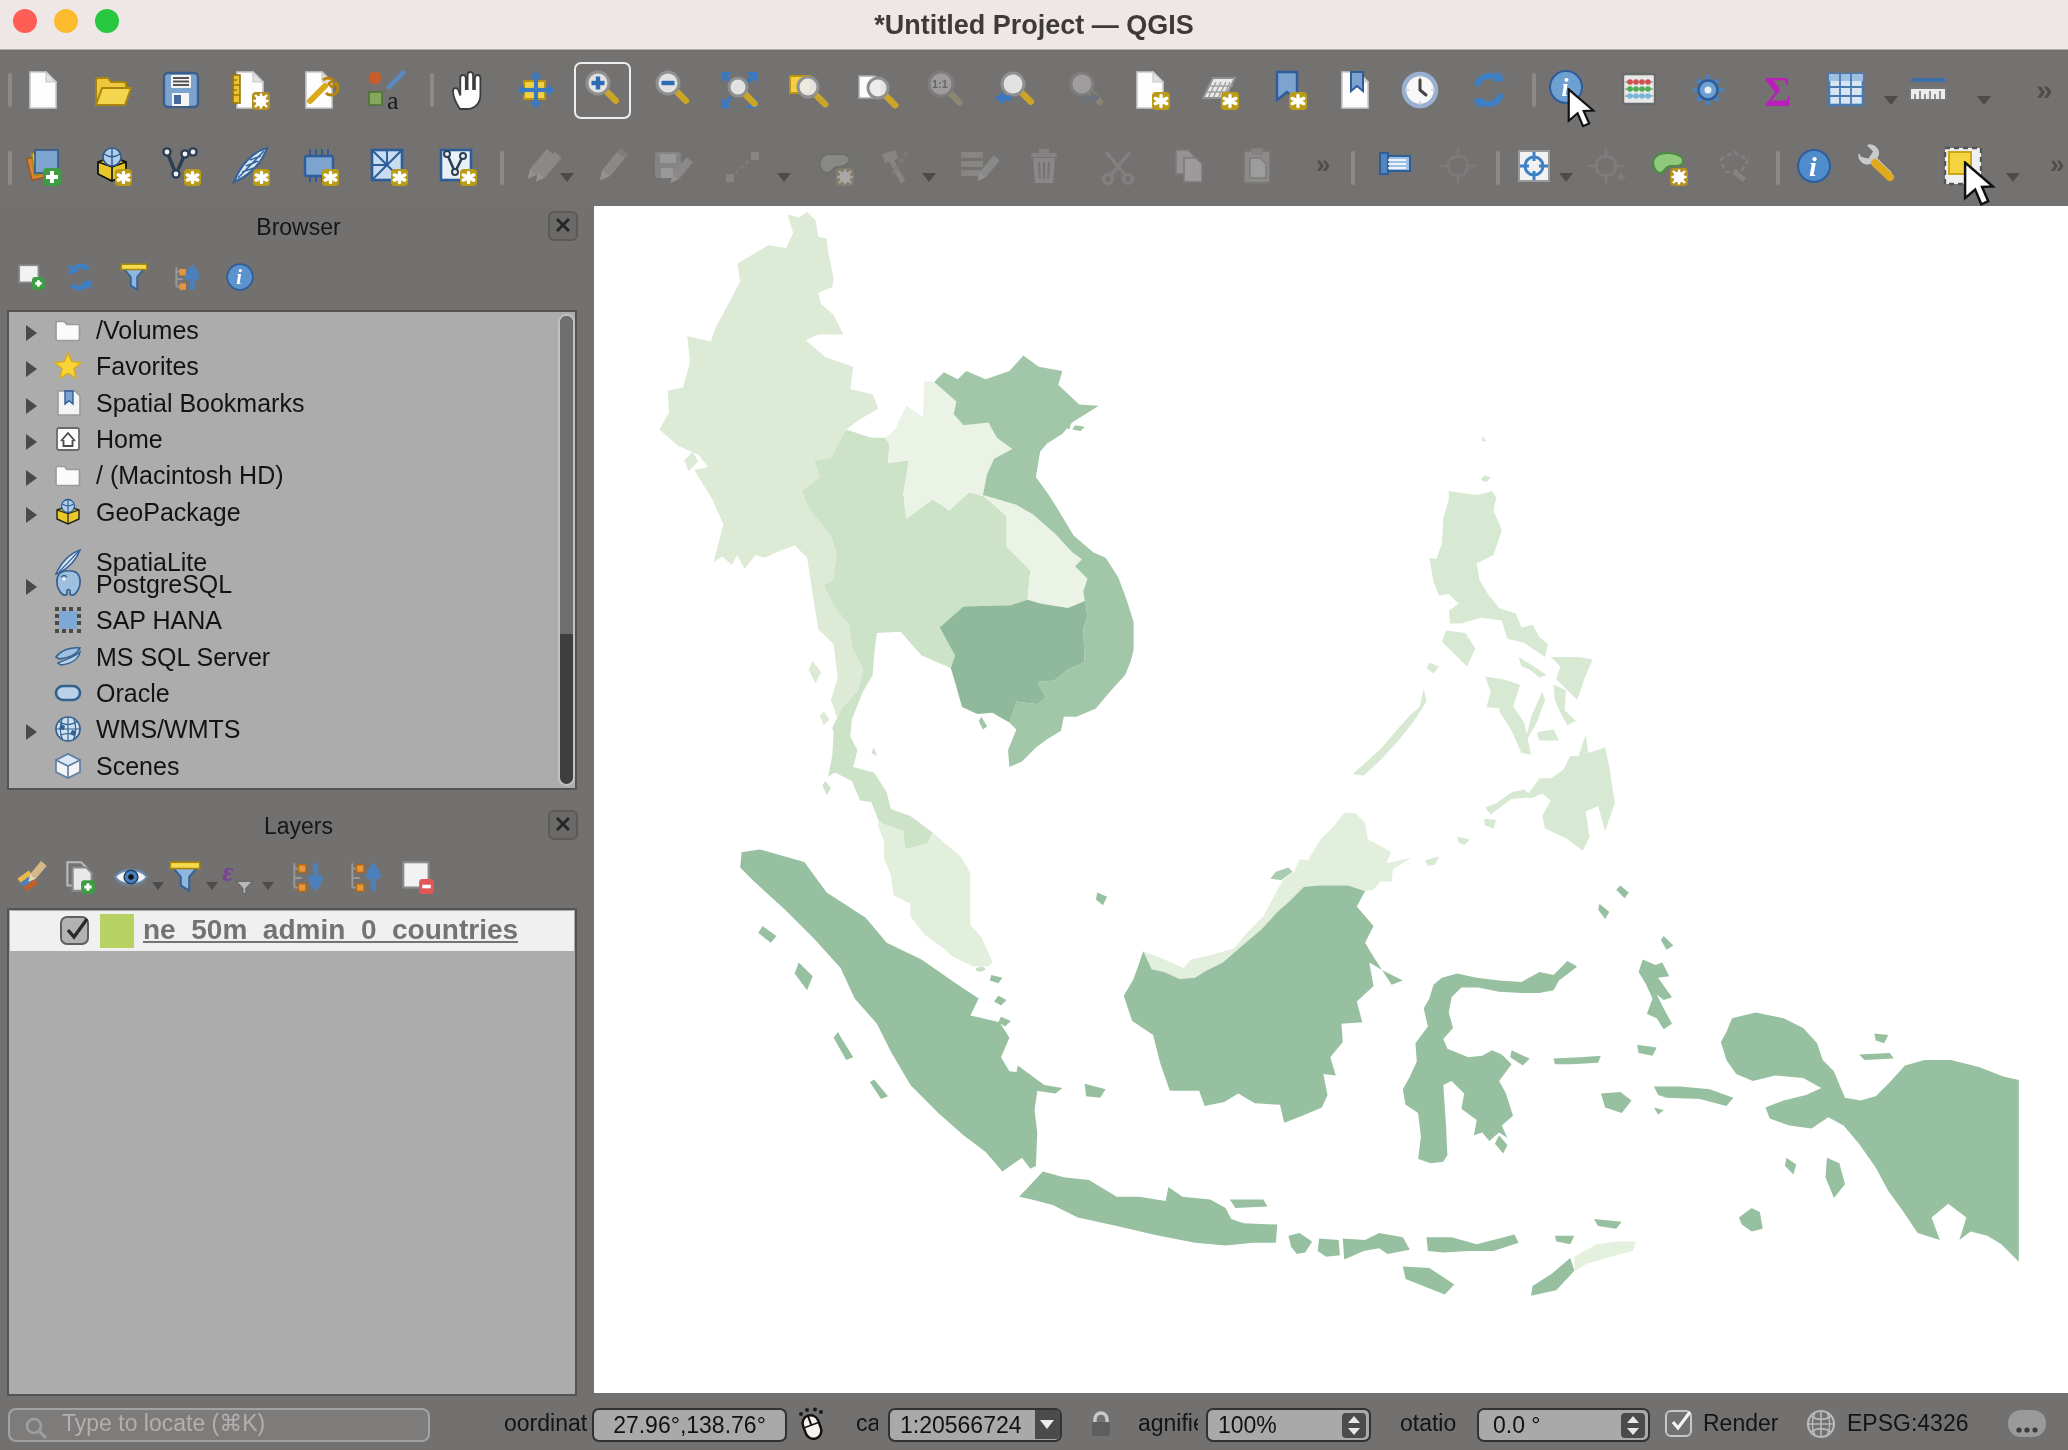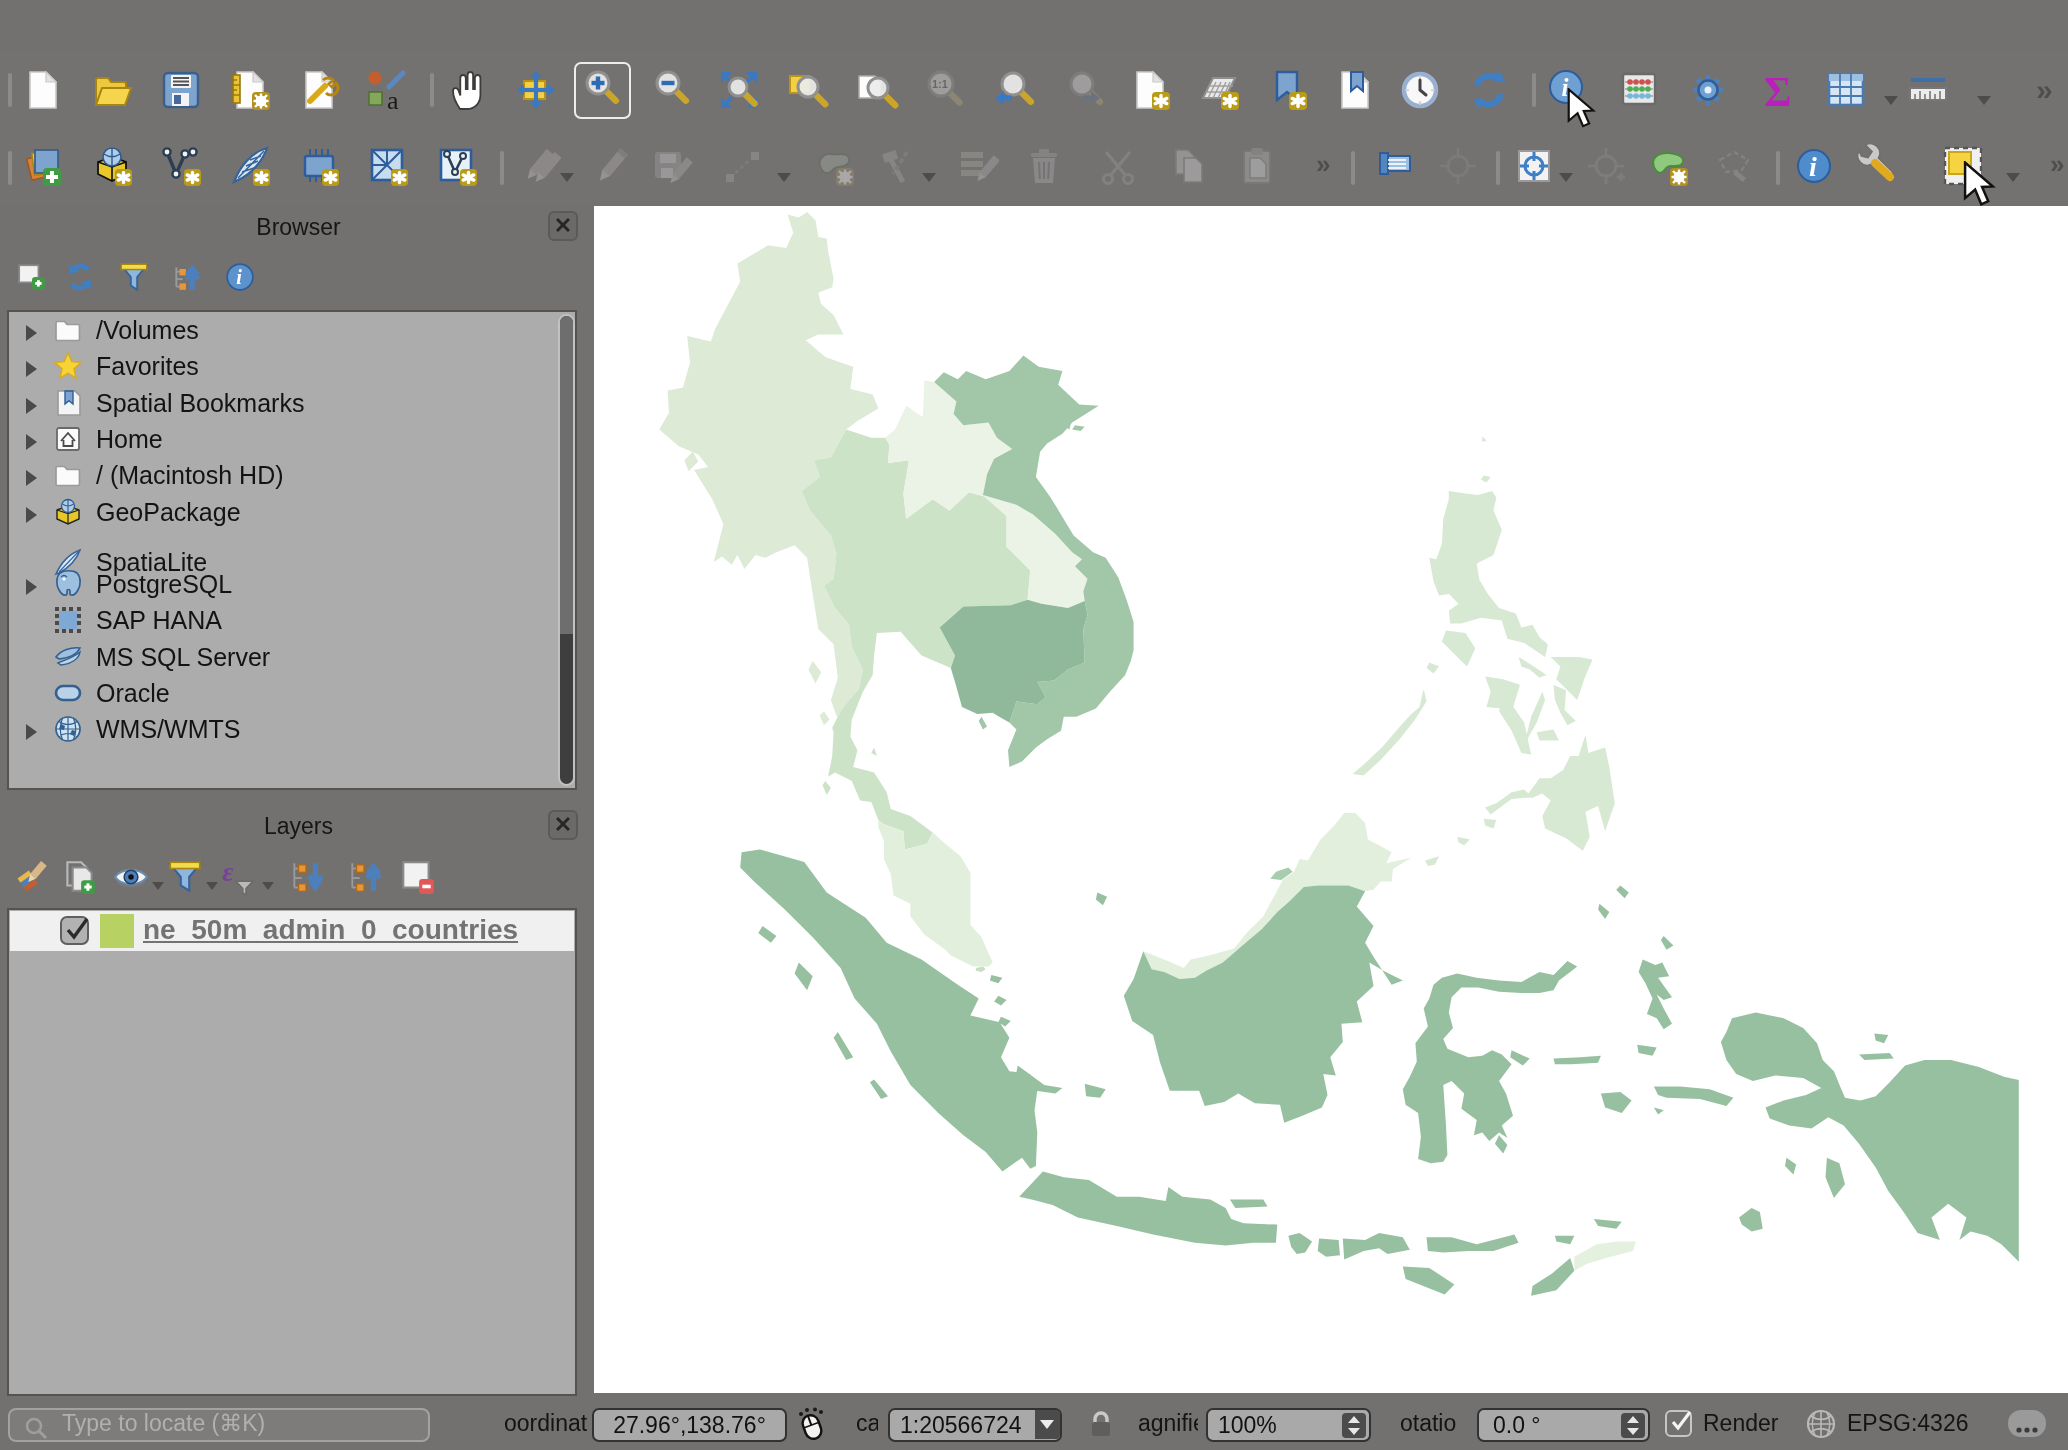--- a/index.html
+++ b/index.html
@@ -39,20 +39,26 @@
 .stepper { position:absolute; right:3px; top:2.5px; width:24px; height:25px; background:#4b4b4b; border-radius:4px; }
 .stepper:before { content:""; position:absolute; left:6px; top:3px; border-left:6px solid transparent; border-right:6px solid transparent; border-bottom:7px solid #e8e8e8; }
 .stepper:after { content:""; position:absolute; left:6px; bottom:3px; border-left:6px solid transparent; border-right:6px solid transparent; border-top:7px solid #e8e8e8; }
 
 #map { left:594px; top:206px; width:1474px; height:1187px; background:#ffffff; overflow:hidden; }
 </style>
 </head>
 <body>
 <div id="page">
 
+<div id="titlebar" class="abs">
+  <div class="title">*Untitled Project — QGIS</div>
+  <div class="tl abs" style="left:13px; background:#ff5e57;"></div>
+  <div class="tl abs" style="left:54px; background:#febb2e;"></div>
+  <div class="tl abs" style="left:95px; background:#27c73f;"></div>
+</div>
 
 <div id="tb1" class="abs">
       <div class="sep abs" style="left:8px;"></div>
 <div class="ico" style="left:21px;top:17px;"><svg viewBox="0 0 44 44">
           <path d="M9 4 H25 L35 14 V40 H9 Z" fill="#fdfdfd" stroke="#c9c9c9" stroke-width="1.6"></path>
           <path d="M25 4 V14 H35 Z" fill="#e2e2e2" stroke="#c9c9c9" stroke-width="1.2"></path>
         </svg></div>
 <div class="ico" style="left:90px;top:17px;"><svg viewBox="0 0 44 44">
           <path d="M6 37 V12 a2 2 0 0 1 2-2 h10 l3 4 h13 a2 2 0 0 1 2 2 v5" fill="#edc73e" stroke="#a8860d" stroke-width="2"></path>
           <path d="M6 37 L12 20 H41 L35 37 Z" fill="#f6d54e" stroke="#a8860d" stroke-width="2"></path>
@@ -687,20 +693,28 @@
           <div class="lab">Oracle</div>
         </div>
 <div class="trow" style="top:401.30000000000007px;">
           <div class="tarrow"></div>
           <div class="ticon"><svg viewBox="0 0 30 30">
               <circle cx="15" cy="15" r="12" fill="#cfe2f2" stroke="#34608f" stroke-width="1.7"></circle>
               <path d="M15 3 v24 M3 15 h24 M6 7.5 c5 4 13 4 18 0 M6 22.5 c5-4 13-4 18 0 M9.5 4.5 c-3 6-3 15 0 21 M20.5 4.5 c3 6 3 15 0 21" stroke="#34608f" stroke-width="1.2" fill="none"></path>
               <path d="M8 10 l4 2 -1 4 -5-1 z M19 16 l4 1 -2 5 -4-2 z" fill="#34608f"></path>
             </svg></div>
           <div class="lab">WMS/WMTS</div>
+        </div>
+<div class="trow" style="top:437.6000000000001px;">
+          <div class="ticon"><svg viewBox="0 0 30 30">
+              <path d="M15 3 L27 9 L27 21 L15 27 L3 21 L3 9 Z" fill="#f4f4f4" stroke="#5a7ea4" stroke-width="1.6"></path>
+              <path d="M3 9 L15 15 L27 9 M15 15 V27" fill="none" stroke="#5a7ea4" stroke-width="1.6"></path>
+              <path d="M15 3 L27 9 L15 15 L3 9 Z" fill="#dce9f4" stroke="#5a7ea4" stroke-width="1.4"></path>
+            </svg></div>
+          <div class="lab">Scenes</div>
         </div>
 <div class="trow" style="top:473.9000000000001px;">
           <div class="ticon"><svg viewBox="0 0 30 30">
               <path d="M3 24 V8 a1.5 1.5 0 0 1 1.5-1.5 h7 l2.5 3 h11 a1.5 1.5 0 0 1 1.5 1.5 V24 a1.5 1.5 0 0 1-1.5 1.5 h-21 A1.5 1.5 0 0 1 3 24 z" fill="#fbfbfb" stroke="#9a9a9a" stroke-width="1.7"></path>
             </svg></div>
         </div>
 <div class="abs" style="left:549px;top:2px;width:17px;height:472px;border:2px solid #c2c2c2;border-radius:9px;background:#3e3e3e;overflow:hidden;">
           <div style="position:absolute;left:0;top:0;width:100%;height:318px;background:#6e6e6e;"></div>
         </div>
       </div>

